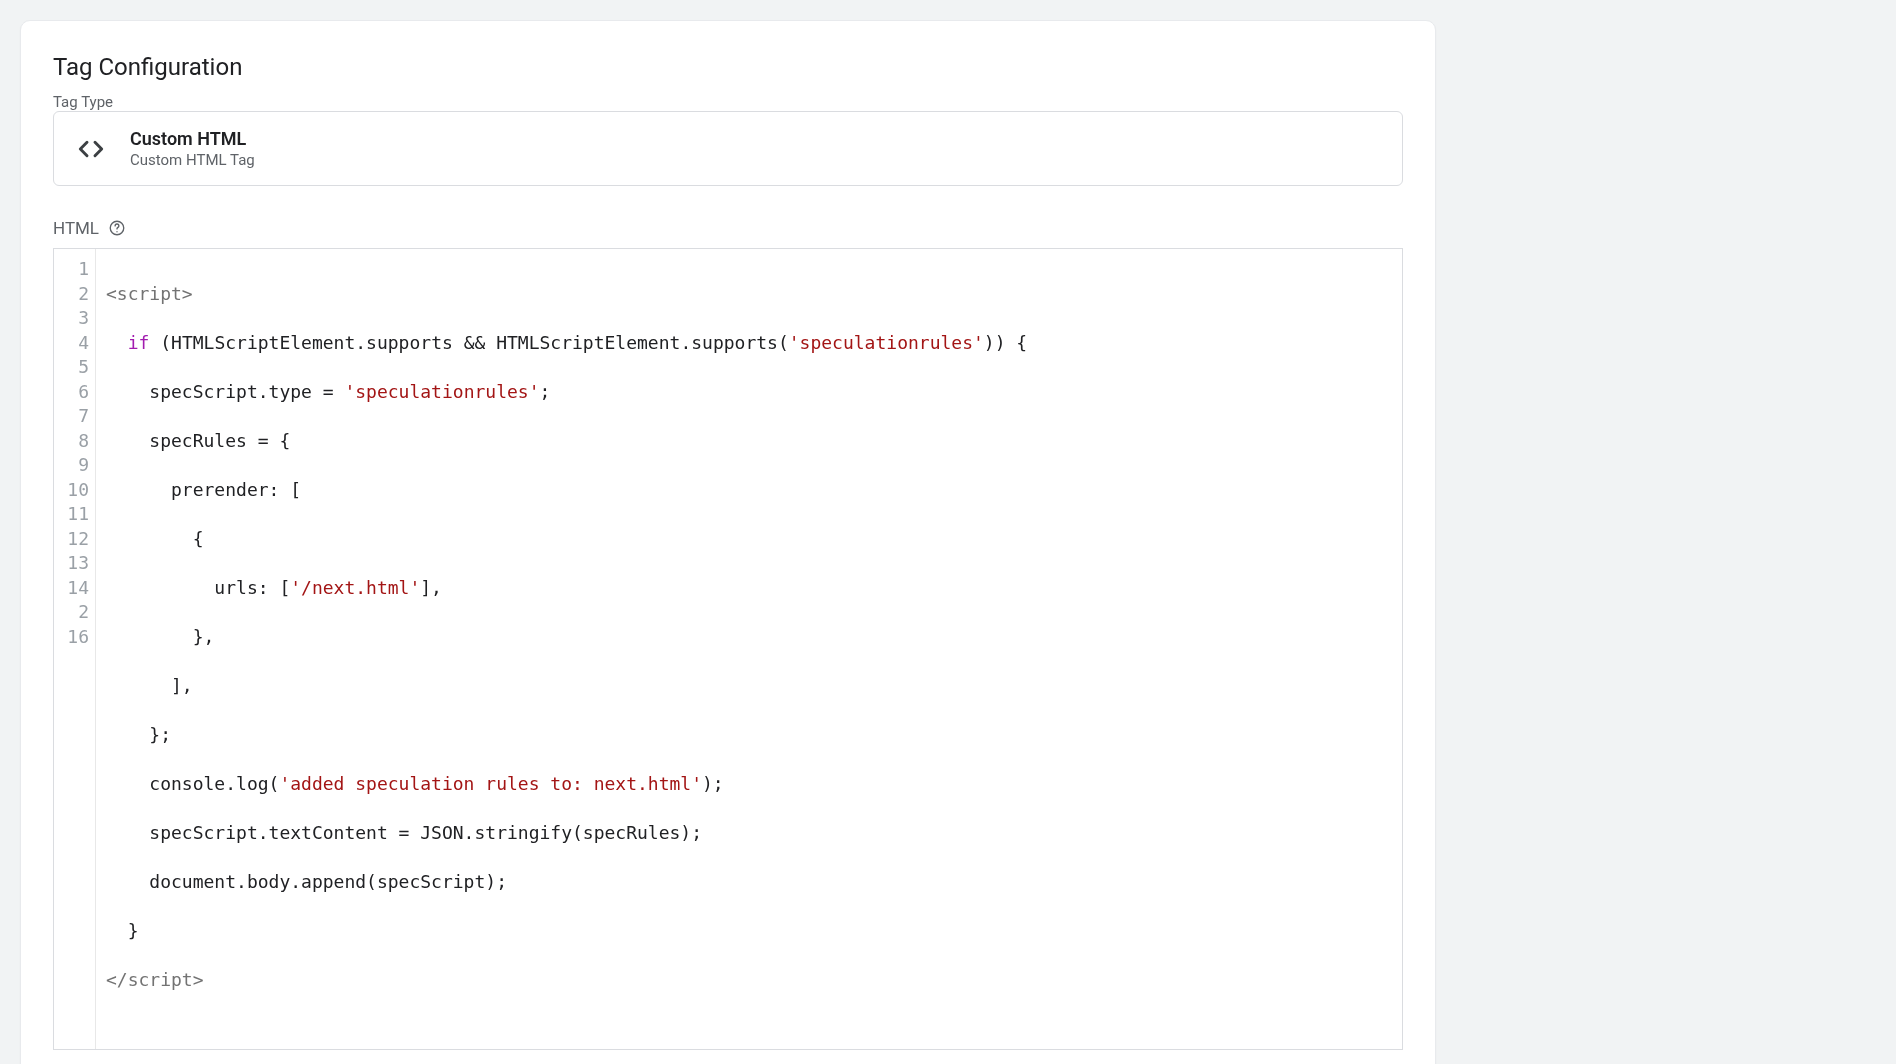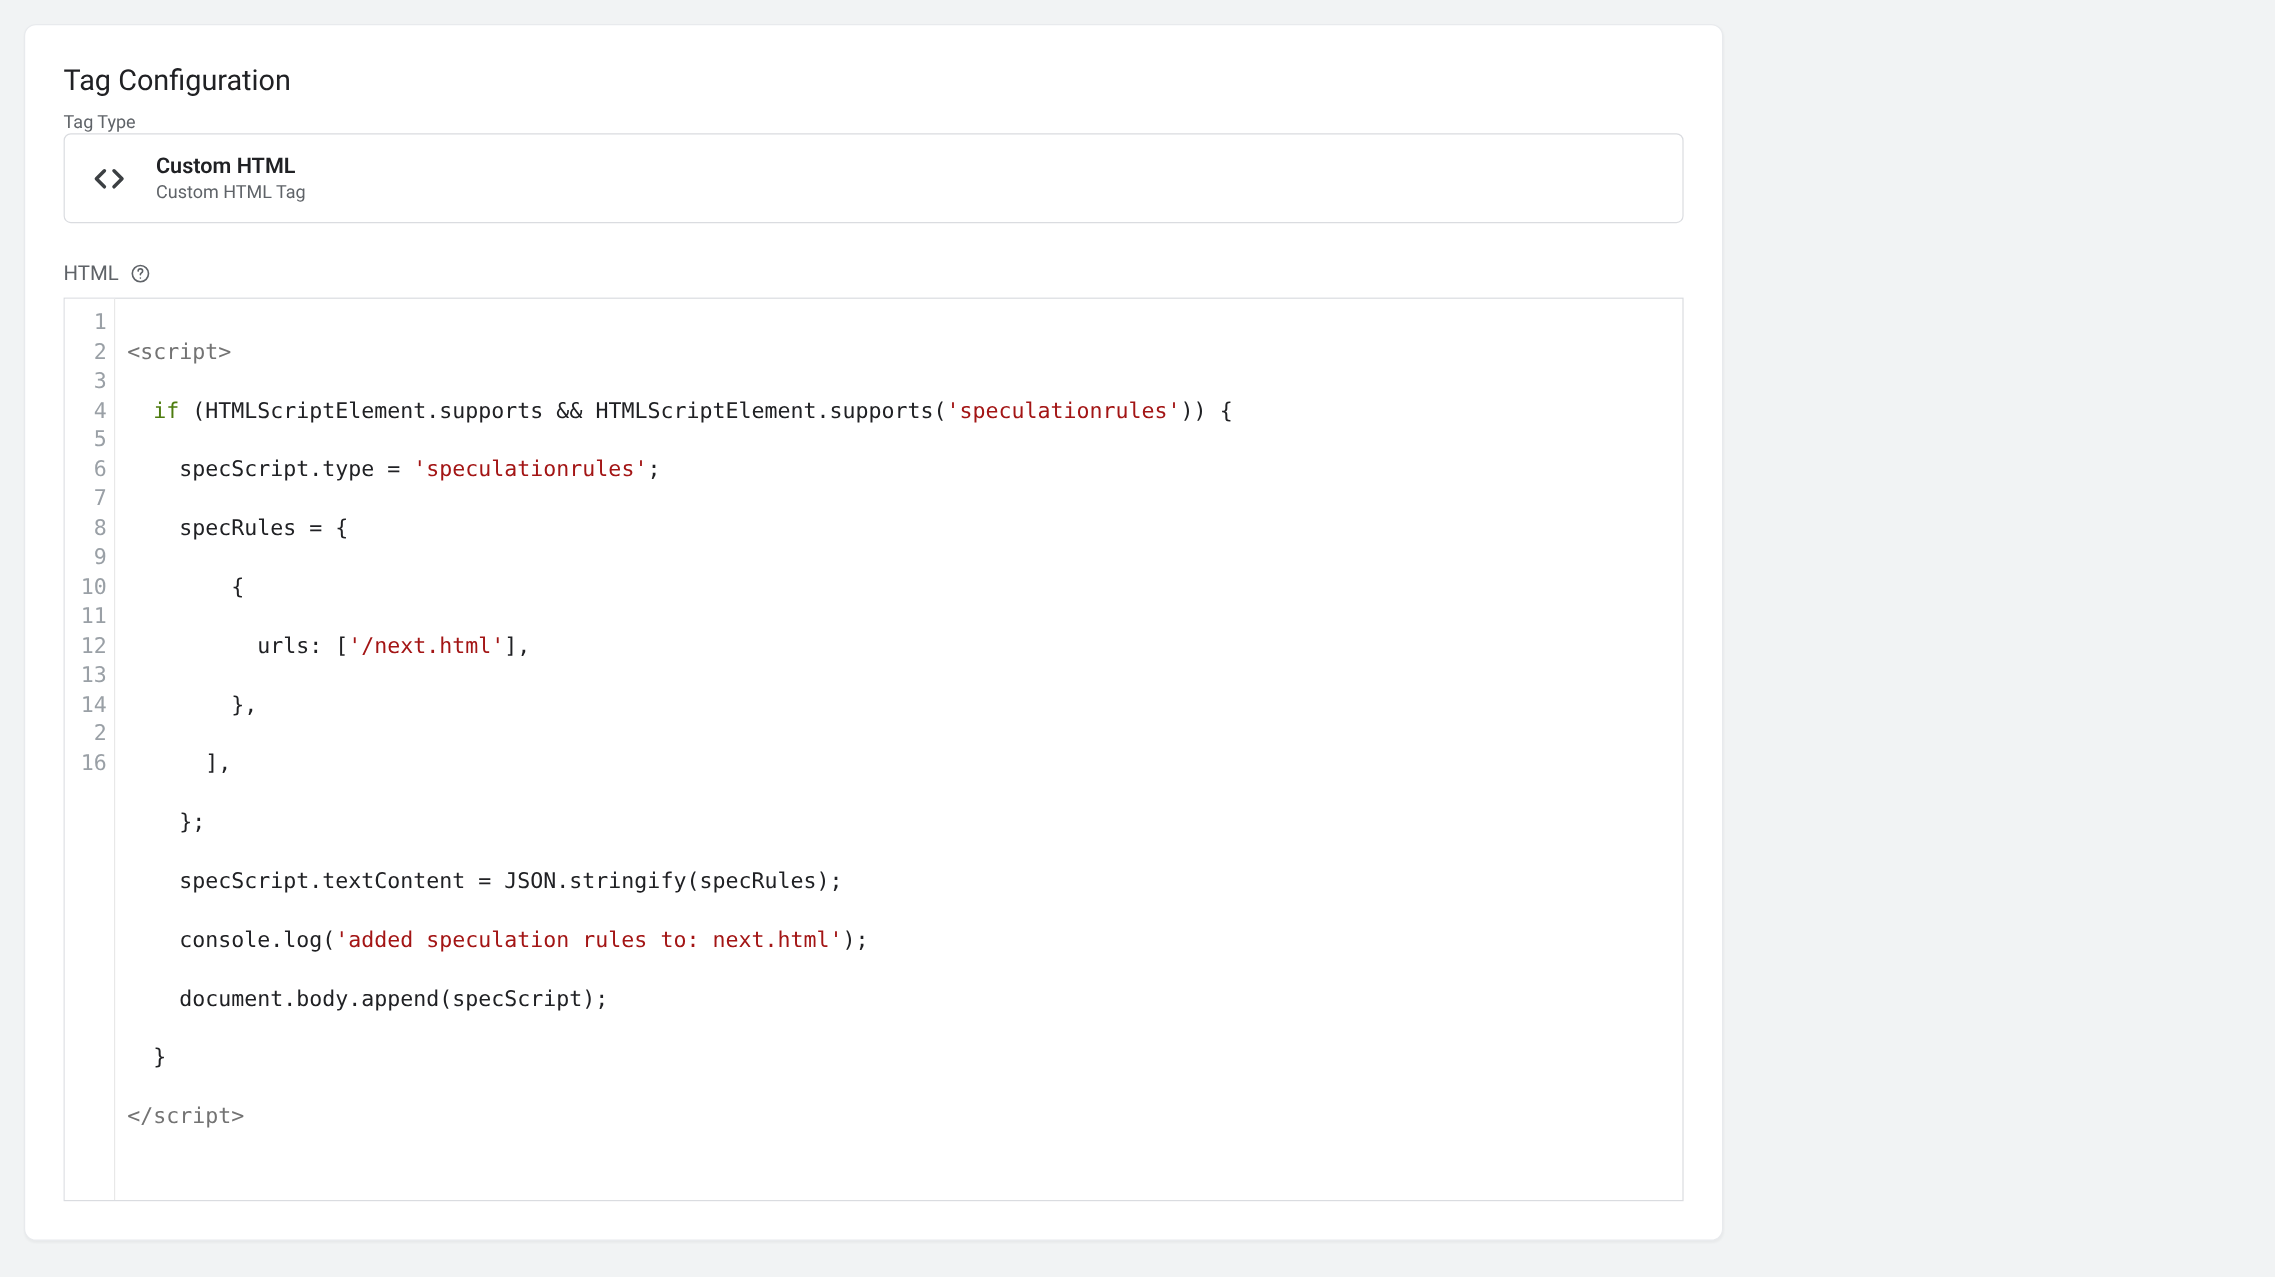--- a/index.html
+++ b/index.html
@@ -81,21 +81,21 @@
   }
   .gutter div { height: 24.5px; }
   .code {
     padding: 8px 10px;
     white-space: pre;
     color: #202124;
     flex: 1;
   }
   .code .row { height: 24.5px; display: block; }
   .tok-tag   { color: #737373; }
-  .tok-kw    { color: #4d7c0f; }
+  .tok-kw    { color: #a21caf; }
   .tok-str   { color: #a31515; }
 </style>
 </head>
 <body>
 
 <div class="card">
   <h1 class="card-title">Tag Configuration</h1>
 
   <div class="section-label">Tag Type</div>
 
@@ -140,25 +140,26 @@
       <div>13</div>
       <div>14</div>
       <div>2</div>
       <div>16</div>
     </div>
     <div class="code">
 <span class="row"><span class="tok-tag">&lt;script&gt;</span></span>
 <span class="row"><span>  </span><span class="tok-kw">if</span><span> (HTMLScriptElement.supports &amp;&amp; HTMLScriptElement.supports(</span><span class="tok-str">'speculationrules'</span><span>)) {</span></span>
 <span class="row"><span>    specScript.type = </span><span class="tok-str">'speculationrules'</span><span>;</span></span>
 <span class="row"><span>    specRules = {</span></span>
+<span class="row"><span>      prerender: [</span></span>
 <span class="row"><span>        {</span></span>
 <span class="row"><span>          urls: [</span><span class="tok-str">'/next.html'</span><span>],</span></span>
 <span class="row"><span>        },</span></span>
 <span class="row"><span>      ],</span></span>
 <span class="row"><span>    };</span></span>
+<span class="row"><span>    console.log(</span><span class="tok-str">'added speculation rules to: next.html'</span><span>);</span></span>
 <span class="row"><span>    specScript.textContent = JSON.stringify(specRules);</span></span>
-<span class="row"><span>    console.log(</span><span class="tok-str">'added speculation rules to: next.html'</span><span>);</span></span>
 <span class="row"><span>    document.body.append(specScript);</span></span>
 <span class="row"><span>  }</span></span>
 <span class="row"><span class="tok-tag">&lt;/script&gt;</span></span>
     </div>
   </div>
 </div>
 
 </body></html>

